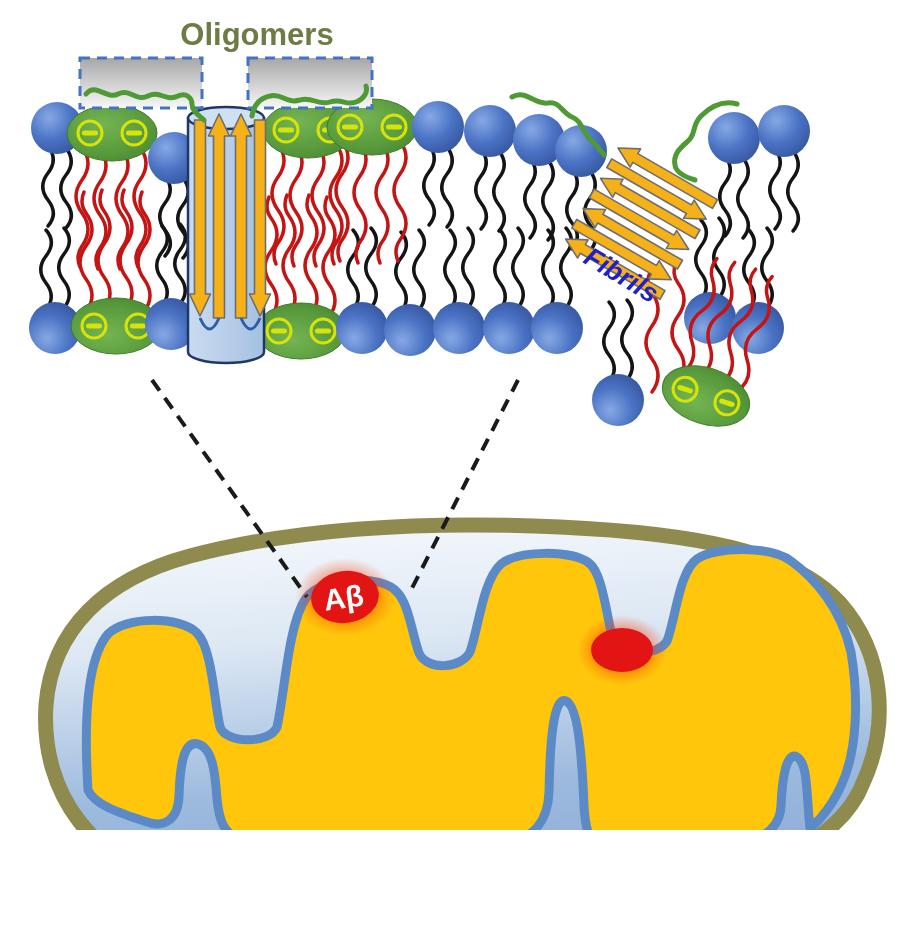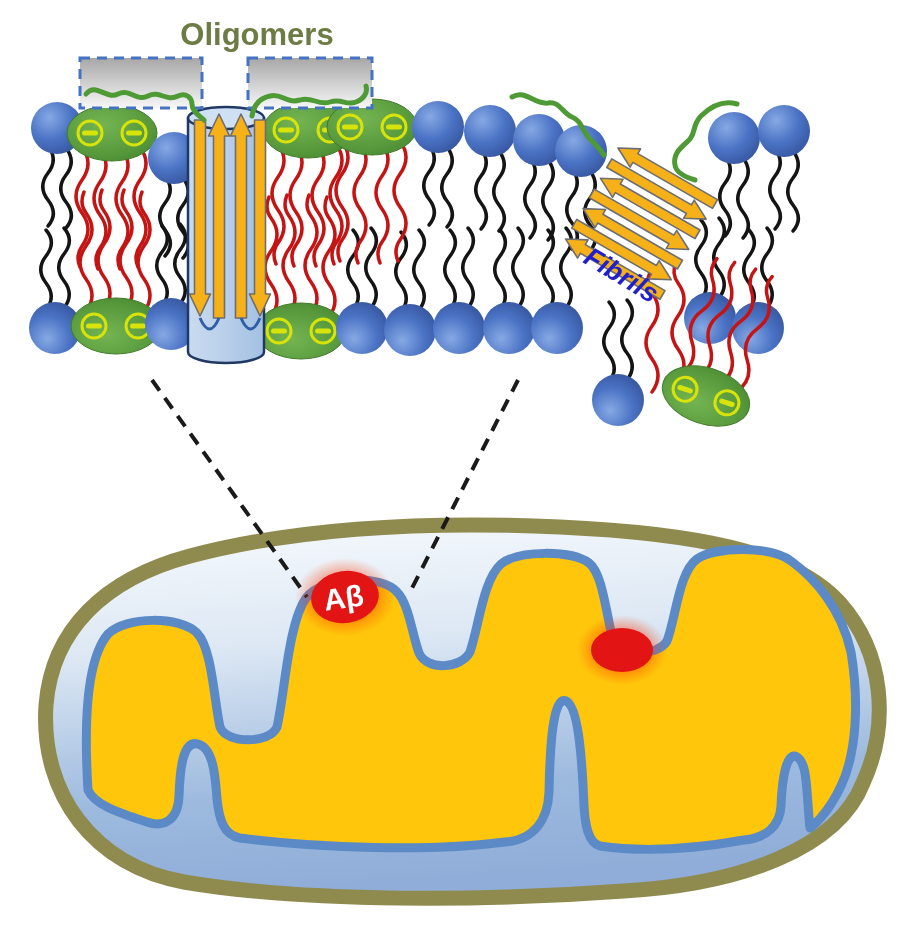--- a/index.html
+++ b/index.html
@@ -1,16 +1,16 @@
 <!DOCTYPE html>
 <html style="--oligomers-text: #6d7b45; --fibrils-text: #2020cf; --abeta-text: #ffffff; --abeta-red: #e31414; --lipid-head-blue: #4a72c4; --cardiolipin-green: #5a9e3c; --charge-yellow: #d8e30a; --tail-black: #141414; --tail-red: #c41414; --pore-fill: #b7cde9; --pore-outline: #1f3864; --beta-arrow-gold: #f6b119; --arrow-outline: #6e6e6e; --box-border: #4472c4; --peptide-green: #4e9a35; --membrane-olive: #8f8a4e; --matrix-yellow: #ffc60b; --inner-membrane-blue: #5b8ac6; --lumen-blue: #a9c2e2; --dash-black: #1a1a1a;"><head>
 <meta charset="utf-8">
 <style>
   html,body{margin:0;padding:0;background:#ffffff;}
-  .stage{position:relative;width:910px;height:926px;background:#fff;overflow:hidden;
+  .stage{position:relative;width:910px;height:830px;background:#fff;overflow:hidden;
          font-family:"Liberation Sans", sans-serif;}
   svg{display:block;}
   
   .tailK{stroke:var(--tail-black,#111);stroke-width:3.5;fill:none;stroke-linecap:round;}
   .tailR{stroke:var(--tail-red,#c41414);stroke-width:3.5;fill:none;stroke-linecap:round;}
   .head{fill:url(#gHead);}
   .clb{fill:url(#gGreen);stroke:#3f7a28;stroke-width:1;}
   .mring{fill:none;stroke:var(--charge-yellow,#d8e30a);stroke-width:3;}
   .mbar{fill:var(--charge-yellow,#d8e30a);}
   

